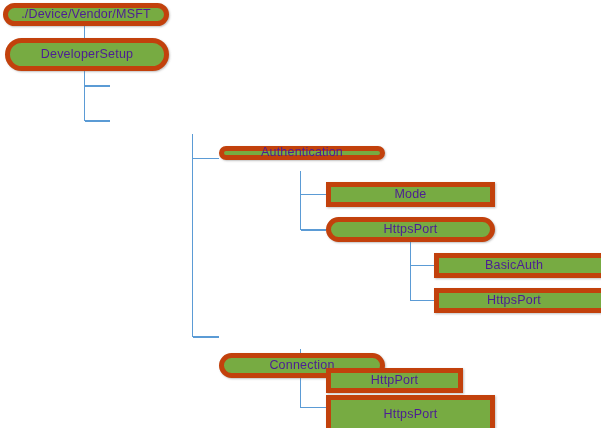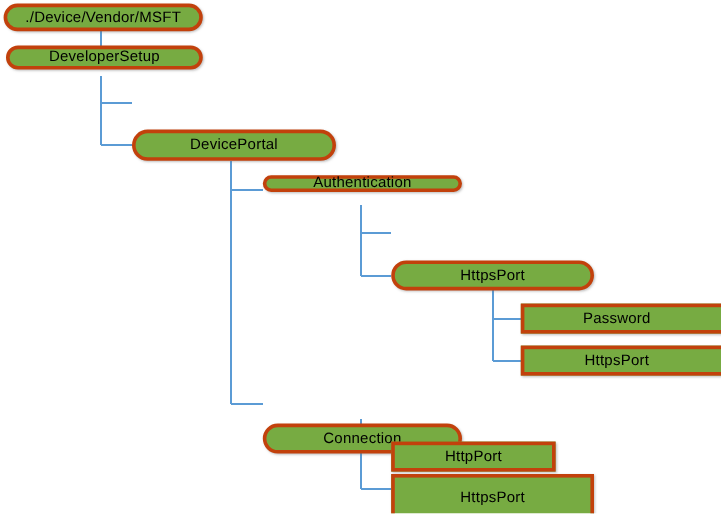--- a/index.html
+++ b/index.html
@@ -25,25 +25,25 @@
     width: 601px;
     height: 428px;
     pointer-events: none;
   }
   .node {
     position: absolute;
     box-sizing: border-box;
     display: flex;
     align-items: center;
     justify-content: center;
-    color: #000000;
+    color: #4c1d95;
     font-size: 12.5px;
     letter-spacing: 0.2px;
     white-space: nowrap;
-    border: 3px solid #c2410c;
+    border: 5px solid #c2410c;
     box-shadow: 1px 1px 2px rgba(120,120,120,0.45);
     background: #77ab42;
   }
   .node.rounded {
     border-radius: 999px;
   }
   .node.rect {
     border-radius: 0;
   }
   .node-label {
@@ -91,40 +91,40 @@
       <path d="M 300.5 372.5 L 326 372.5"></path>
 
       <path d="M 300.5 407.5 L 326 407.5"></path>
     </g>
   </svg>
 
   <div class="node rounded" style="left:3px; top:3px; width:166px; height:23px;">
     <span class="node-label">./Device/Vendor/MSFT</span>
   </div>
 
-  <div class="node rounded" style="left:5px; top:38px; width:164px; height:20px;">
+  <div class="node rounded" style="left:5px; top:38px; width:164px; height:33px;">
     <span class="node-label">DeveloperSetup</span>
   </div>
 
 
-  <div class="node rounded" style="left:110px; top:108px; width:170px; height:26px;">
-    <span class="node-label">DevicePortal</span>
-  </div>
 
   <div class="node rounded" style="left:219px; top:146px; width:166px; height:14px;">
     <span class="node-label">Authentication</span>
   </div>
 
+  <div class="node rect" style="left:326px; top:182px; width:169px; height:25px;">
+    <span class="node-label">Mode</span>
+  </div>
 
   <div class="node rounded" style="left:326px; top:217px; width:169px; height:25px;">
     <span class="node-label">HttpsPort</span>
   </div>
 
   <div class="node rect" style="left:434px; top:253px; width:172px; height:25px;">
-    <span class="node-label" style="margin-right:12px;">Password</span>
+    <span class="node-label" style="margin-right:12px;">BasicAuth</span>
   </div>
 
   <div class="node rect" style="left:434px; top:288px; width:172px; height:25px;">
     <span class="node-label" style="margin-right:12px;">HttpsPort</span>
   </div>
 
   <div class="node rounded" style="left:219px; top:324px; width:166px; height:25px;margin-top:29px;">
     <span class="node-label">Connection</span>
   </div>
 

